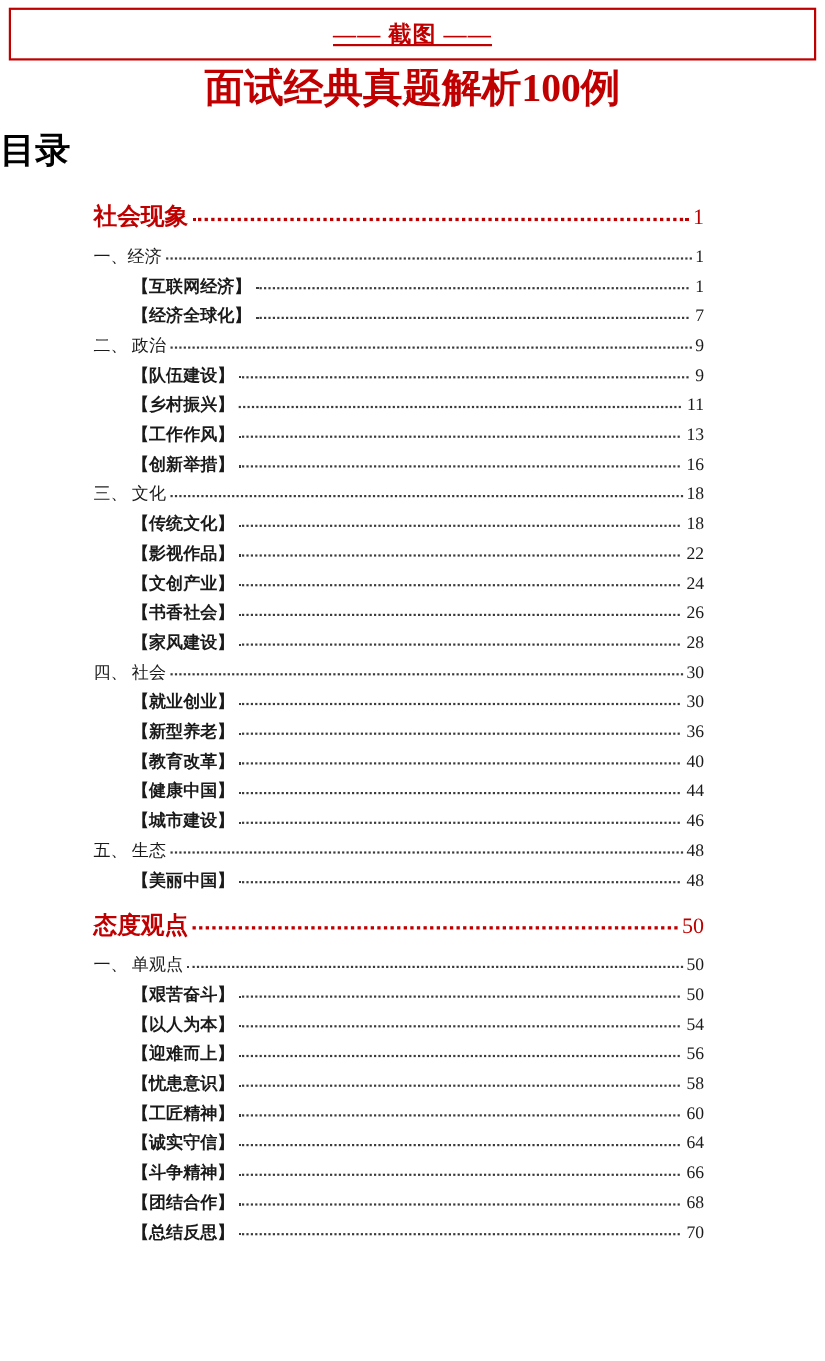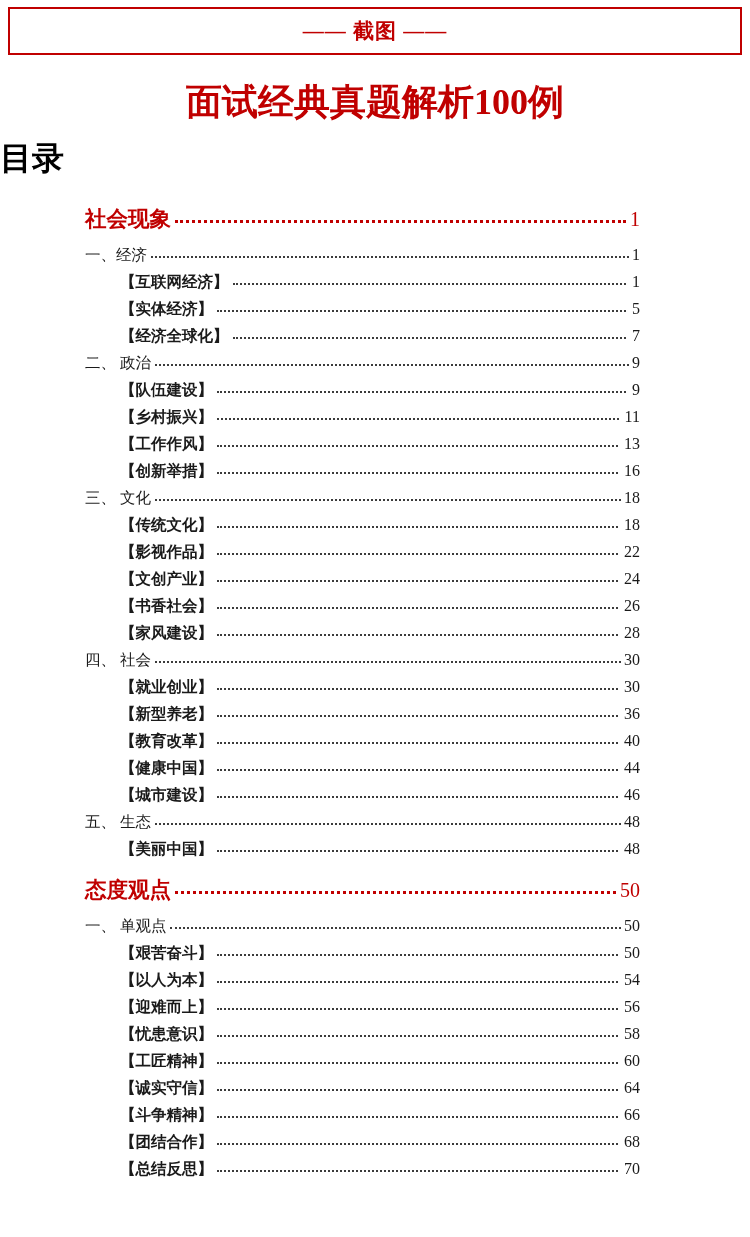--- a/index.html
+++ b/index.html
@@ -24,25 +24,26 @@
     border:2px solid var(--accent);
     height:48px;
     display:flex;align-items:center;justify-content:center;
   }
   .banner-label{
     color:var(--accent);
     font-family:"Liberation Serif","DejaVu Serif",serif;
     font-weight:700;
     font-size:21px;
     letter-spacing:1px;
+    text-decoration:underline;
   }
 
   
   .doc-title{
-    margin-top:26px;
+    margin-top:4px;
     text-align:center;
     color:var(--accent);
     font-family:"Liberation Serif","DejaVu Serif",serif;
     font-weight:700;
     font-size:36px;
     line-height:42px;
   }
 
   
   .toc-heading{
@@ -134,25 +135,20 @@
     <span class="label">一、经济</span>
     <span class="dots"></span>
     <span class="page-num">1</span>
   </div>
       <div class="row l2">
     <span class="label">【互联网经济】</span>
     <span class="dots"></span>
     <span class="page-num">1</span>
   </div>
       <div class="row l2">
-    <span class="label">【实体经济】</span>
-    <span class="dots"></span>
-    <span class="page-num">5</span>
-  </div>
-      <div class="row l2">
     <span class="label">【经济全球化】</span>
     <span class="dots"></span>
     <span class="page-num">7</span>
   </div>
       <div class="row l1">
     <span class="label">二、 政治</span>
     <span class="dots"></span>
     <span class="page-num">9</span>
   </div>
       <div class="row l2">

